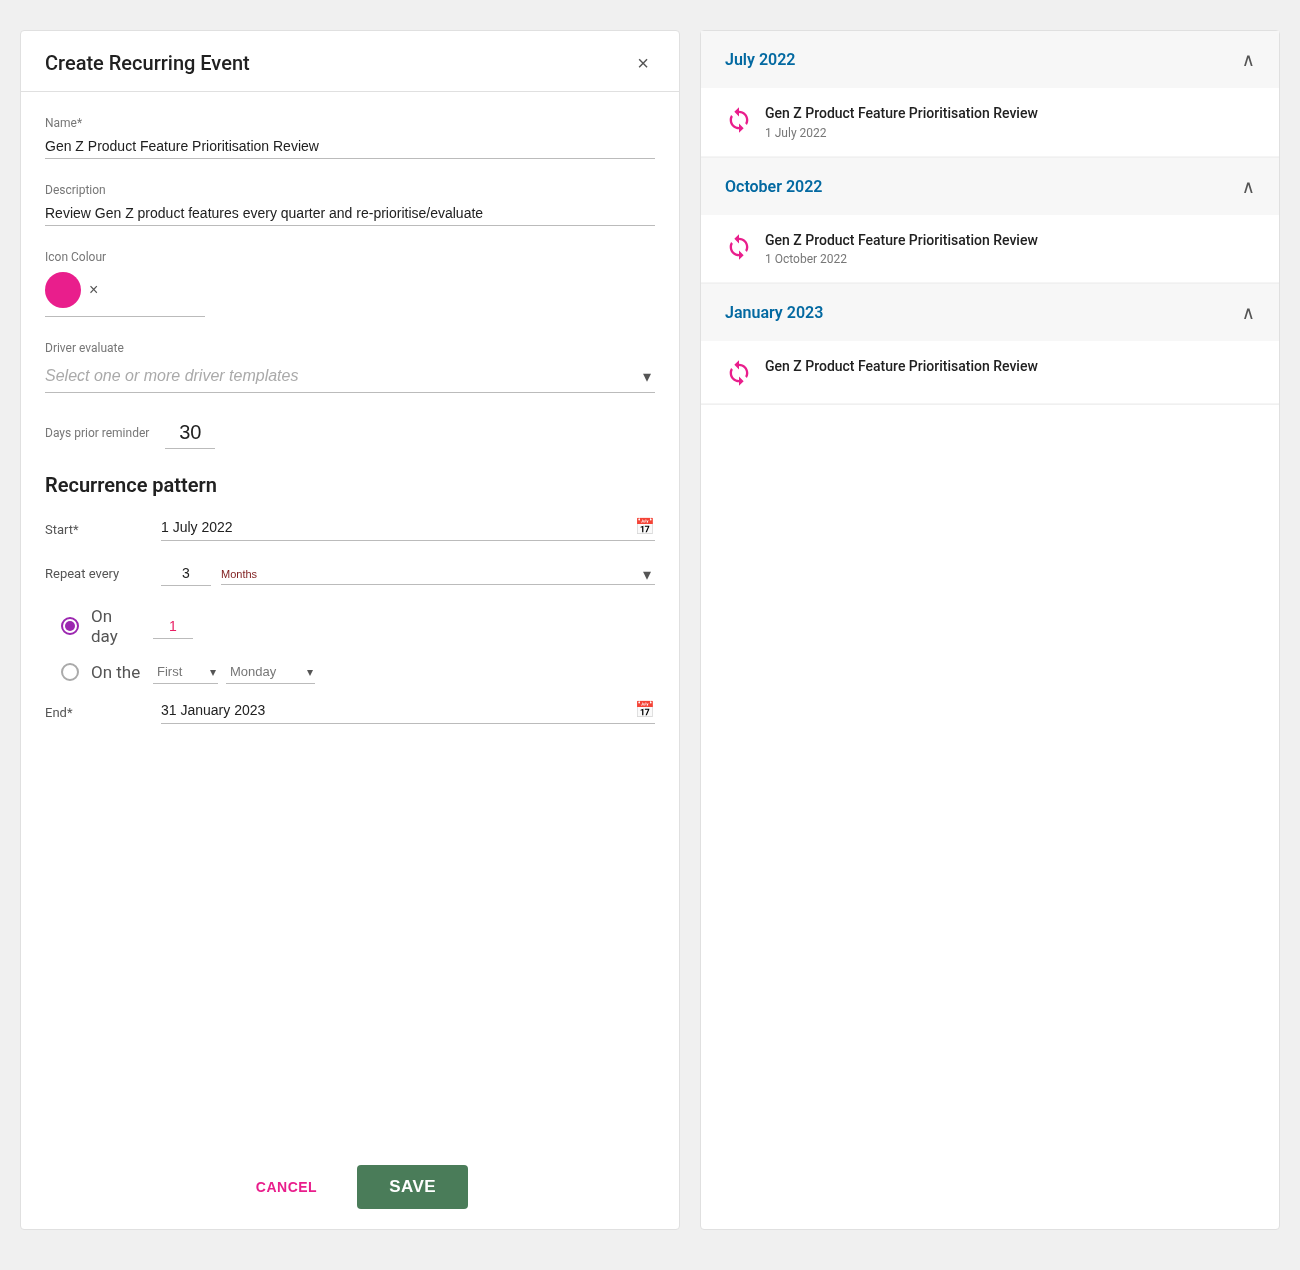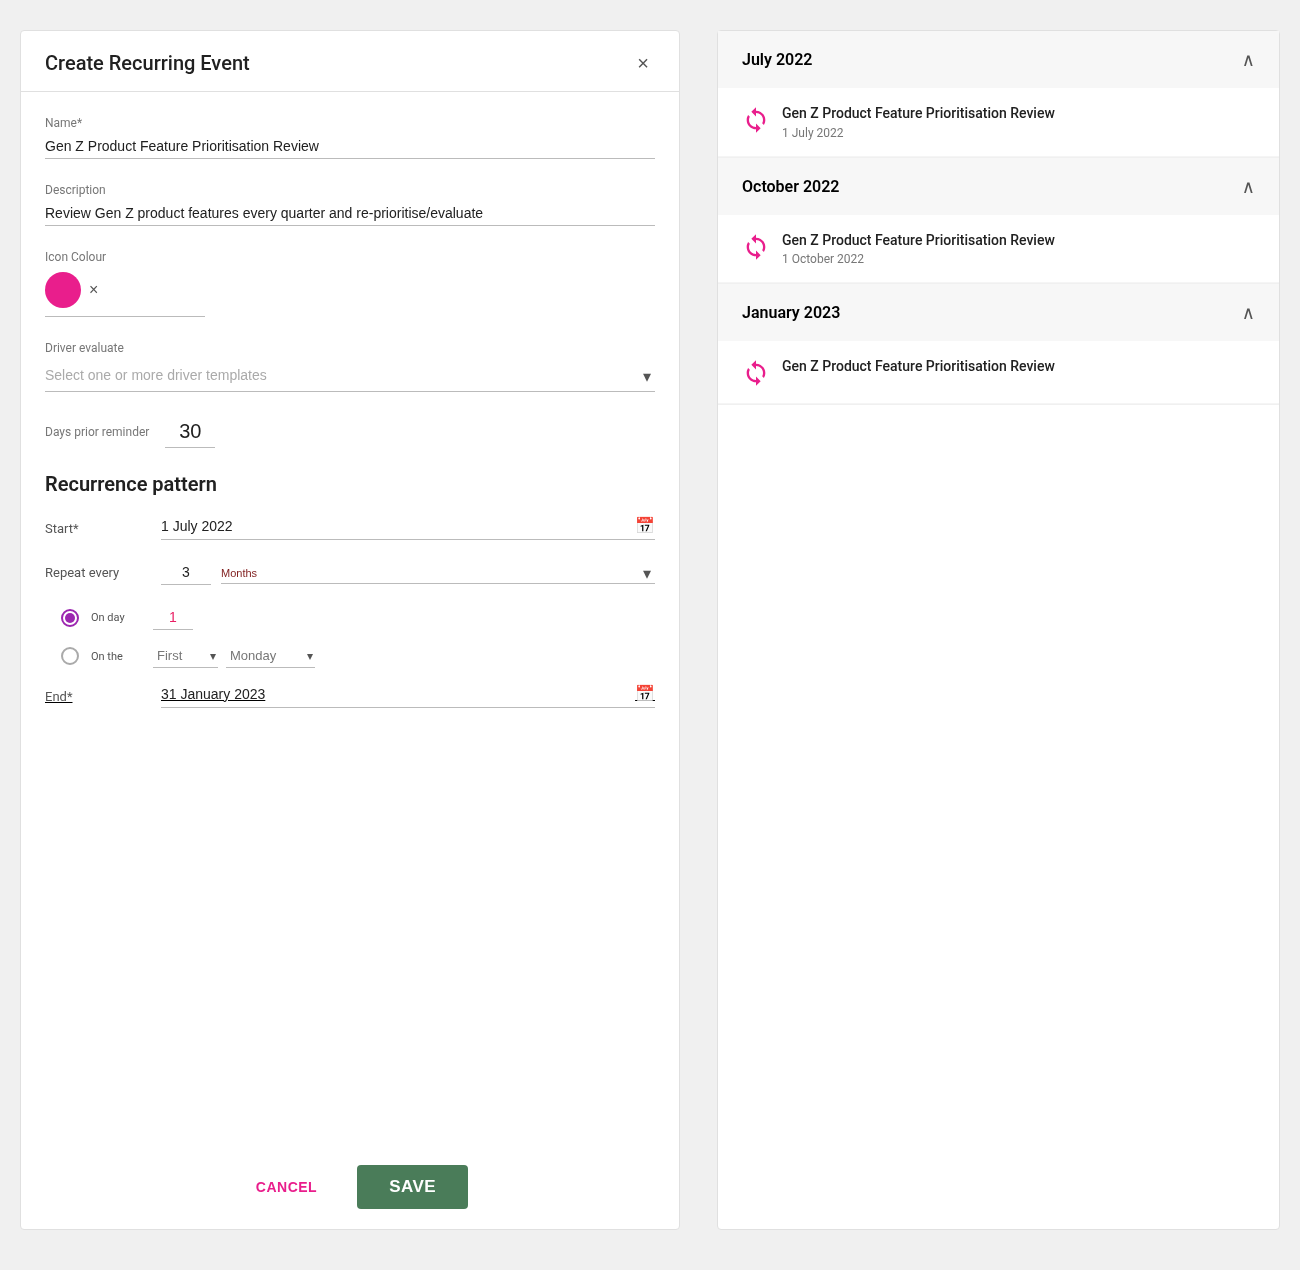--- a/index.html
+++ b/index.html
@@ -8,21 +8,21 @@
       background: #f0f0f0;
       display: flex;
       justify-content: center;
       align-items: flex-start;
       min-height: 1270px;
       padding: 20px;
     }
     .page-wrapper {
       width: 1300px;
       display: flex;
-      gap: 37px;
+      gap: 20px;
       padding-top: 10px;
     }
     
     .dialog {
       background: #ffffff;
       border: 1px solid #e0e0e0;
       border-radius: 4px;
       width: 660px;
       min-height: 1200px;
       position: relative;
@@ -106,26 +106,27 @@
       color: #555;
     }
     .driver-templates-section {
       margin-bottom: 24px;
     }
     .select-field {
       width: 100%;
       border: none;
       border-bottom: 1px solid #bbb;
       padding: 8px 0;
-      font-size: 14px;
+      font-size: 16px;
       color: #aaa;
       outline: none;
       background: transparent;
       cursor: pointer;
       appearance: none;
+      font-style: italic;
       -webkit-appearance: none;
     }
     .select-wrapper {
       position: relative;
     }
     .select-wrapper::after {
       content: '▾';
       position: absolute;
       right: 4px;
       top: 50%;
@@ -257,21 +258,21 @@
       border-color: #9c27b0;
     }
     .radio-btn.selected::after {
       content: '';
       width: 10px;
       height: 10px;
       border-radius: 50%;
       background: #9c27b0;
     }
     .radio-label {
-      font-size: 11px;
+      font-size: 17px;
       color: #555;
       width: 50px;
     }
     .on-day-input {
       width: 40px;
       border: none;
       border-bottom: 1px solid #bbb;
       padding: 4px 0;
       font-size: 14px;
       color: #e91e63;
@@ -352,21 +353,21 @@
       display: flex;
       justify-content: space-between;
       align-items: center;
       padding: 18px 24px;
       background: #f7f7f7;
       cursor: pointer;
     }
     .timeline-group-title {
       font-size: 16px;
       font-weight: 600;
-      color: #000000;
+      color: #0369a1;
     }
     .timeline-chevron {
       font-size: 18px;
       color: #555;
     }
     .timeline-event {
       display: flex;
       align-items: flex-start;
       gap: 12px;
       padding: 16px 24px;
@@ -494,21 +495,21 @@
                 <option>Wednesday</option>
                 <option>Thursday</option>
                 <option>Friday</option>
                 <option>Saturday</option>
                 <option>Sunday</option>
               </select>
             </div>
           </div>
         </div>
 
-        <div class="recurrence-row" style="margin-top:16px;text-decoration:underline;">
+        <div class="recurrence-row" style="margin-top:16px;">
           <span class="recurrence-row-label">End*</span>
           <div class="date-input-wrapper">
             <input class="date-input" type="text" value="31 January 2023" style="">
             <span class="calendar-icon">📅</span>
           </div>
         </div>
       </div>
     </div>
 
     <div class="dialog-footer">

